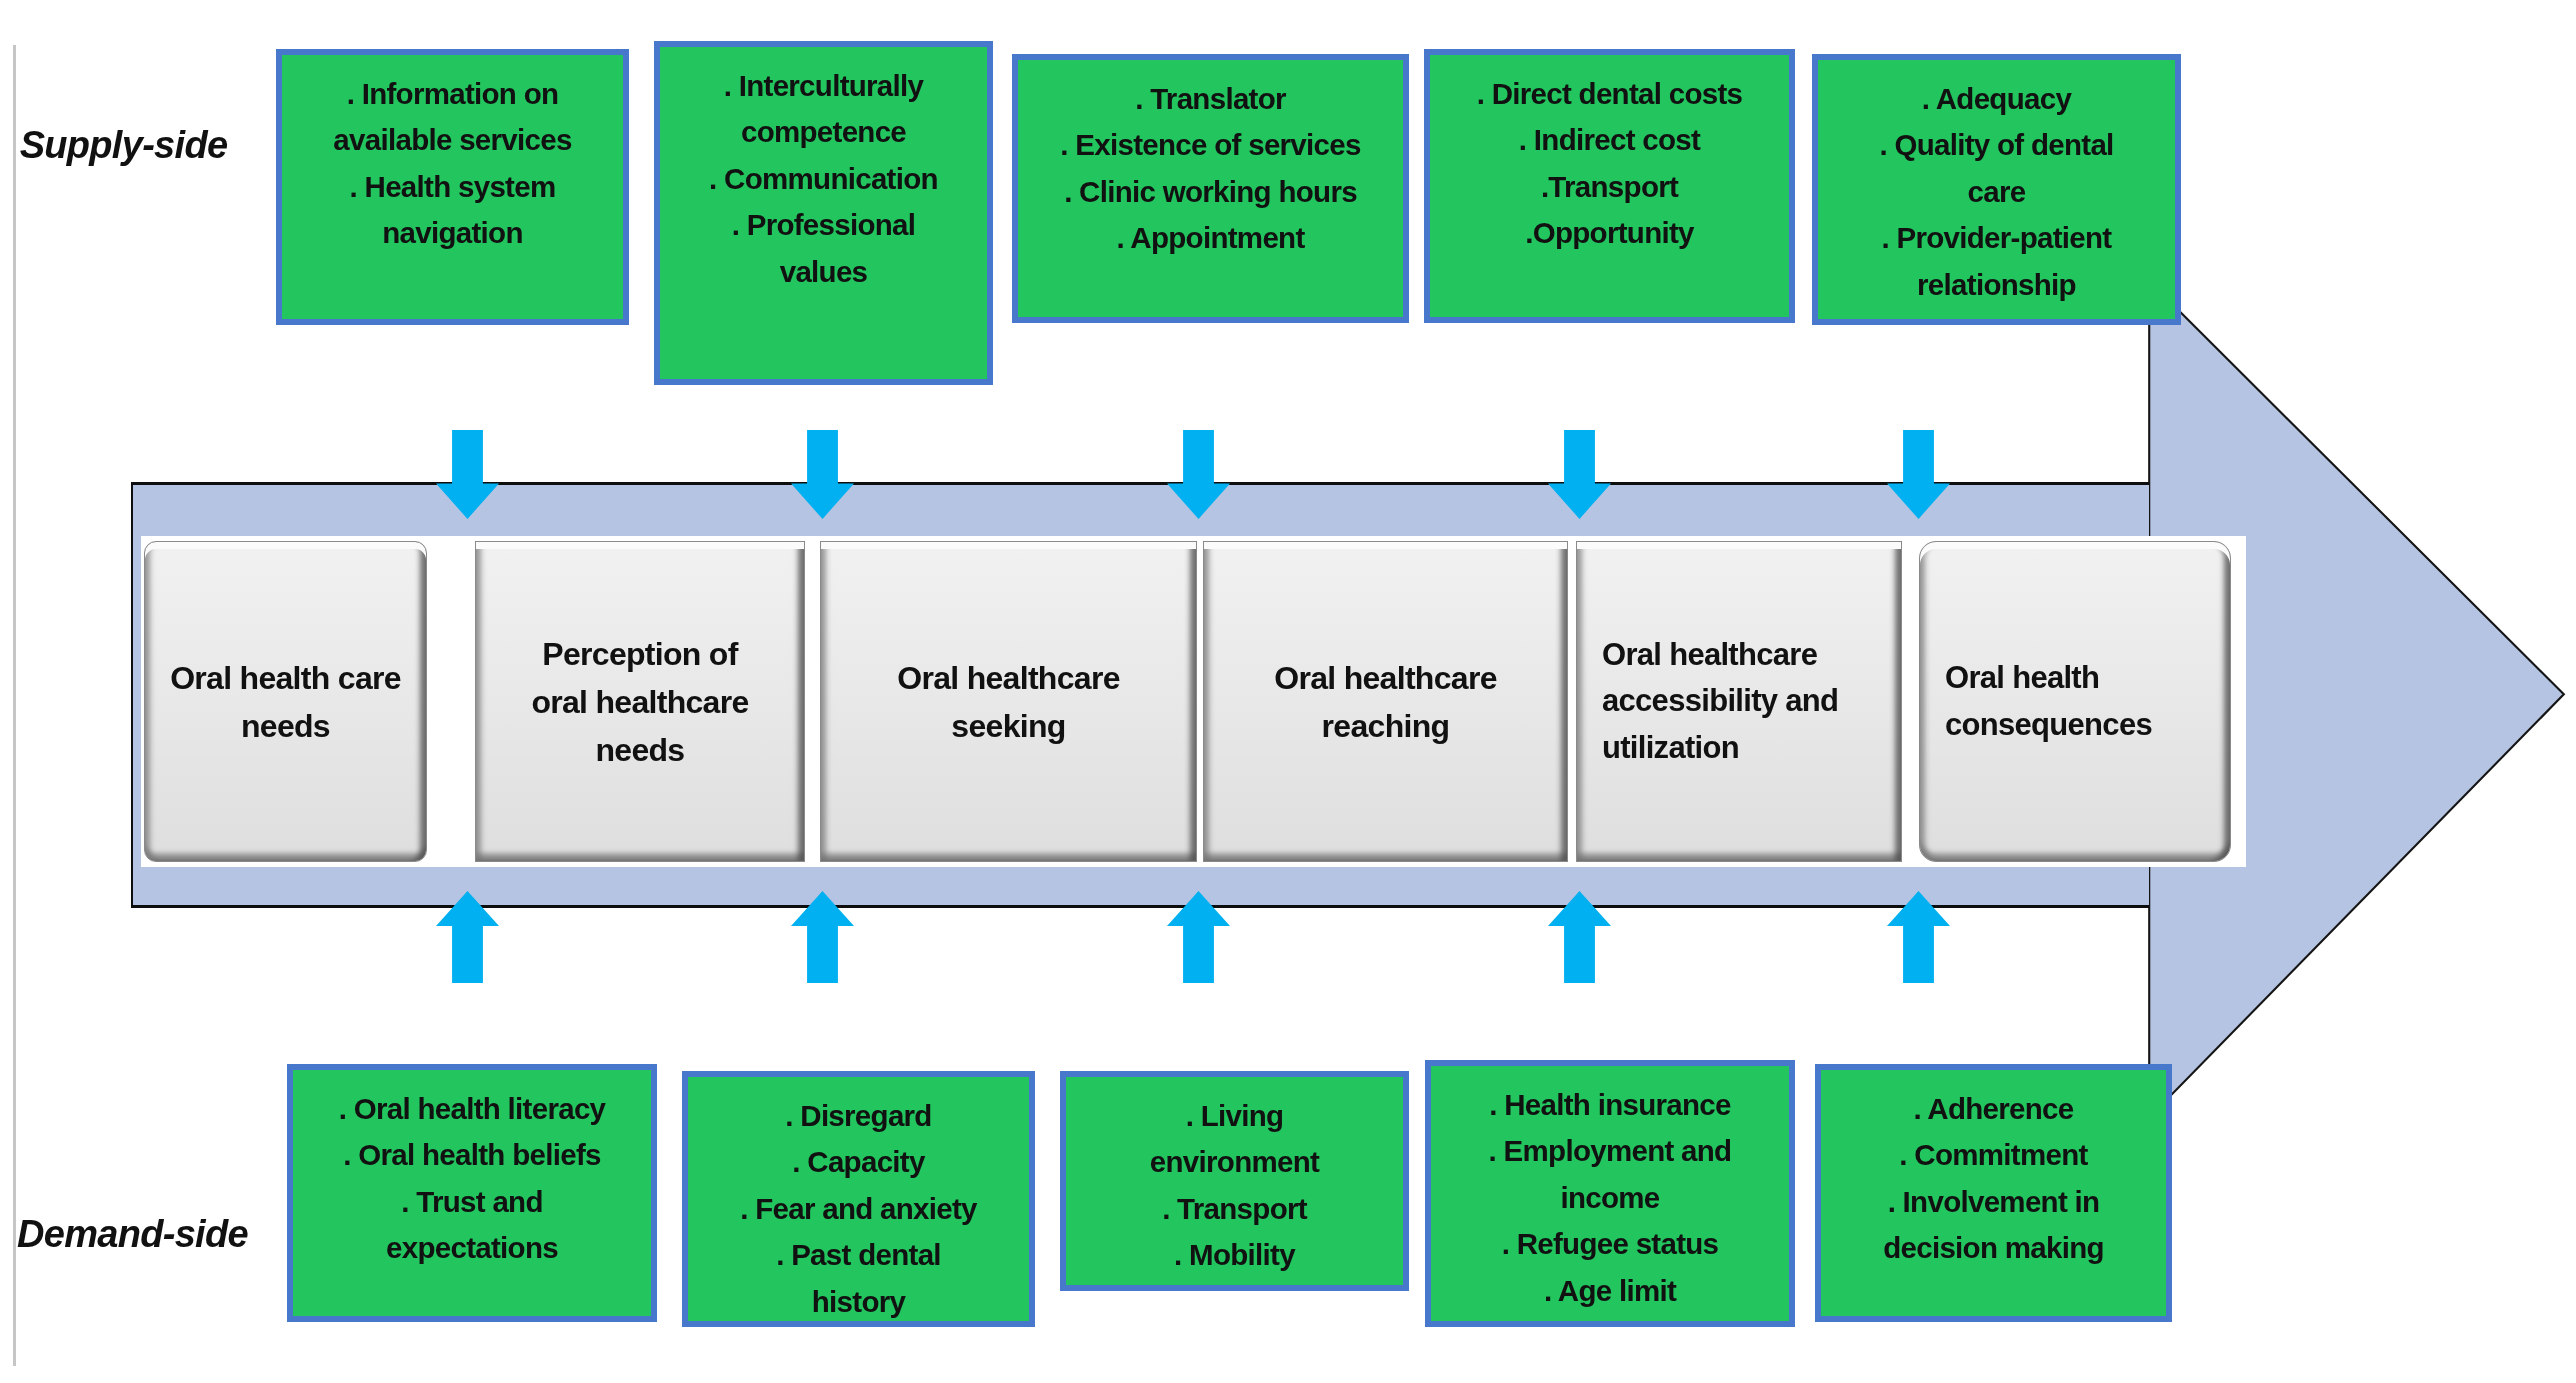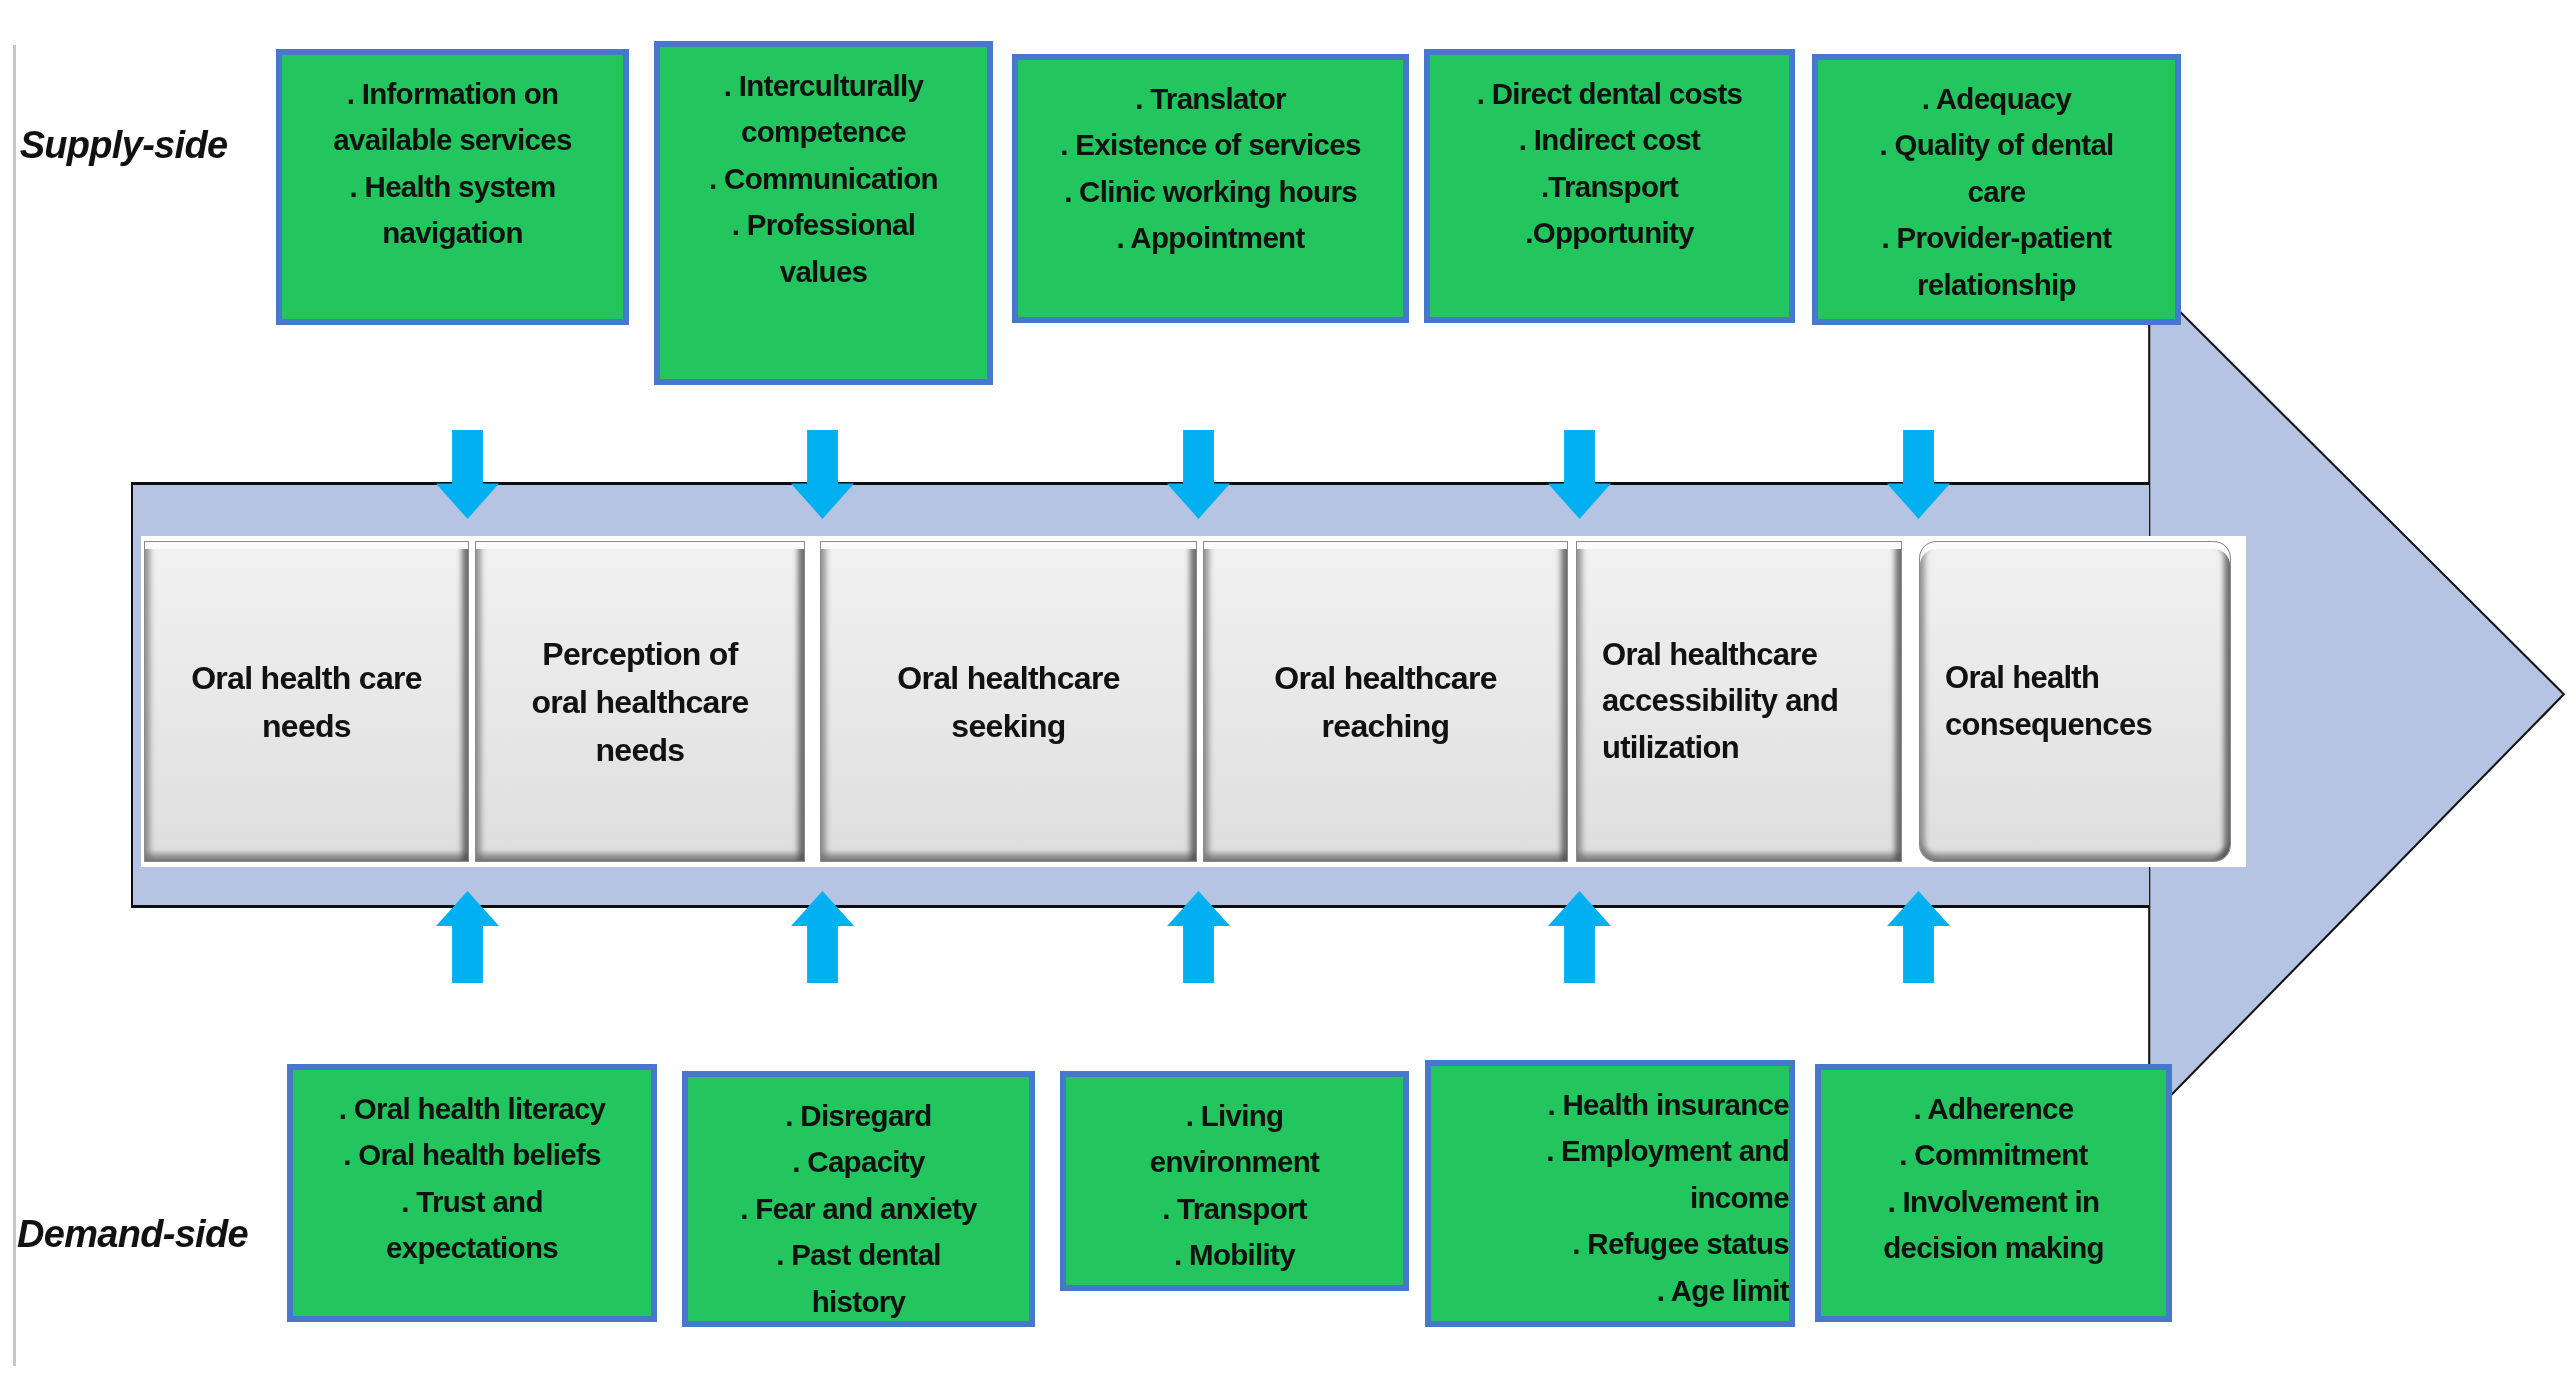--- a/index.html
+++ b/index.html
@@ -90,21 +90,21 @@
 care
 . Provider-patient
 relationship</div>
 
   <div class="abs cyan-down" style="left:436px;"></div>
   <div class="abs cyan-down" style="left:791px;"></div>
   <div class="abs cyan-down" style="left:1167px;"></div>
   <div class="abs cyan-down" style="left:1548px;"></div>
   <div class="abs cyan-down" style="left:1887px;"></div>
 
-  <div class="abs process-box" style="left:144px;width:325px;">Oral health care
+  <div class="abs process-box" style="left:144px;width:283px;border-radius:12px;">Oral health care
 needs</div>
   <div class="abs process-box" style="left:475px;width:330px;">Perception of
 oral healthcare
 needs</div>
   <div class="abs process-box" style="left:820px;width:377px;">Oral healthcare
 seeking</div>
   <div class="abs process-box" style="left:1203px;width:365px;">Oral healthcare
 reaching</div>
   <div class="abs process-box left-align" style="left:1576px;width:326px;">Oral healthcare
 accessibility and
@@ -124,21 +124,21 @@
 expectations</div>
   <div class="abs factor-box" style="left:682px;top:1071px;width:353px;height:256px;">. Disregard
 . Capacity
 . Fear and anxiety
 . Past dental
 history</div>
   <div class="abs factor-box" style="left:1060px;top:1071px;width:349px;height:220px;">. Living
 environment
 . Transport
 . Mobility</div>
-  <div class="abs factor-box" style="left:1425px;top:1060px;width:370px;height:267px;text-align:right;">. Health insurance
+  <div class="abs factor-box" style="left:1425px;top:1060px;width:370px;height:267px;">. Health insurance
 . Employment and
 income
 . Refugee status
 . Age limit</div>
   <div class="abs factor-box" style="left:1815px;top:1064px;width:357px;height:258px;">. Adherence
 . Commitment
 . Involvement in
 decision making</div>
 
 </div>

